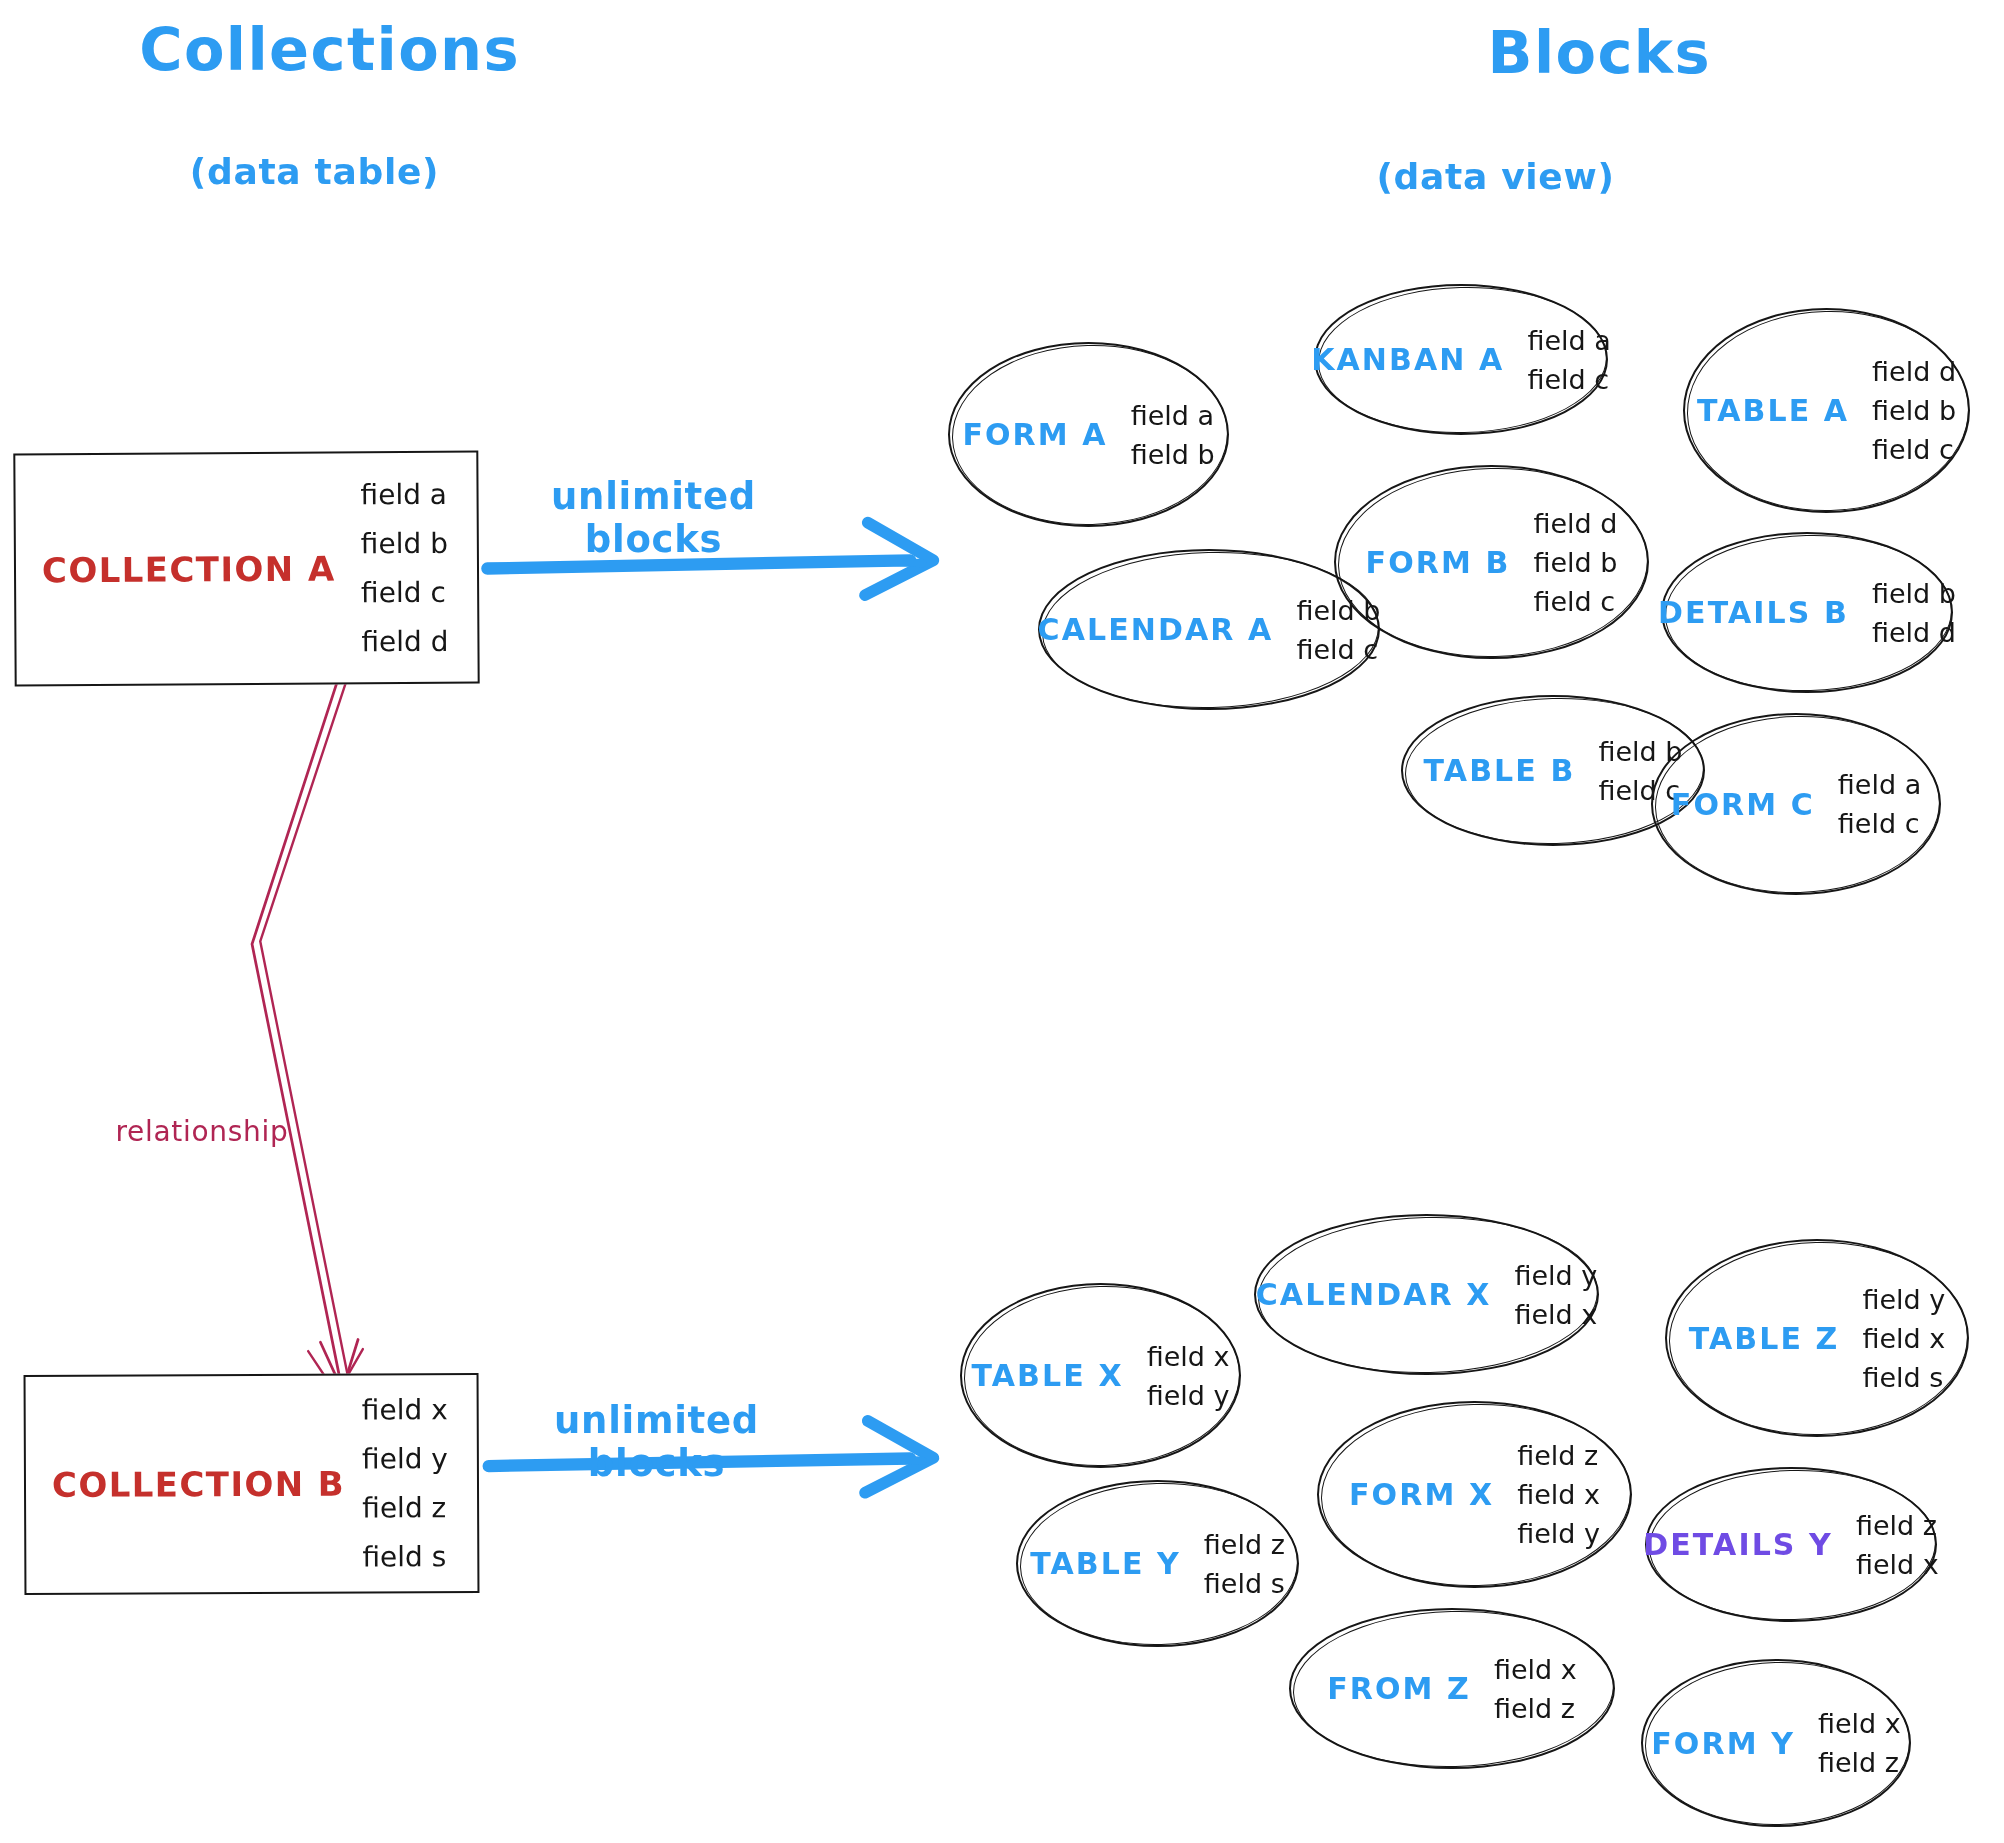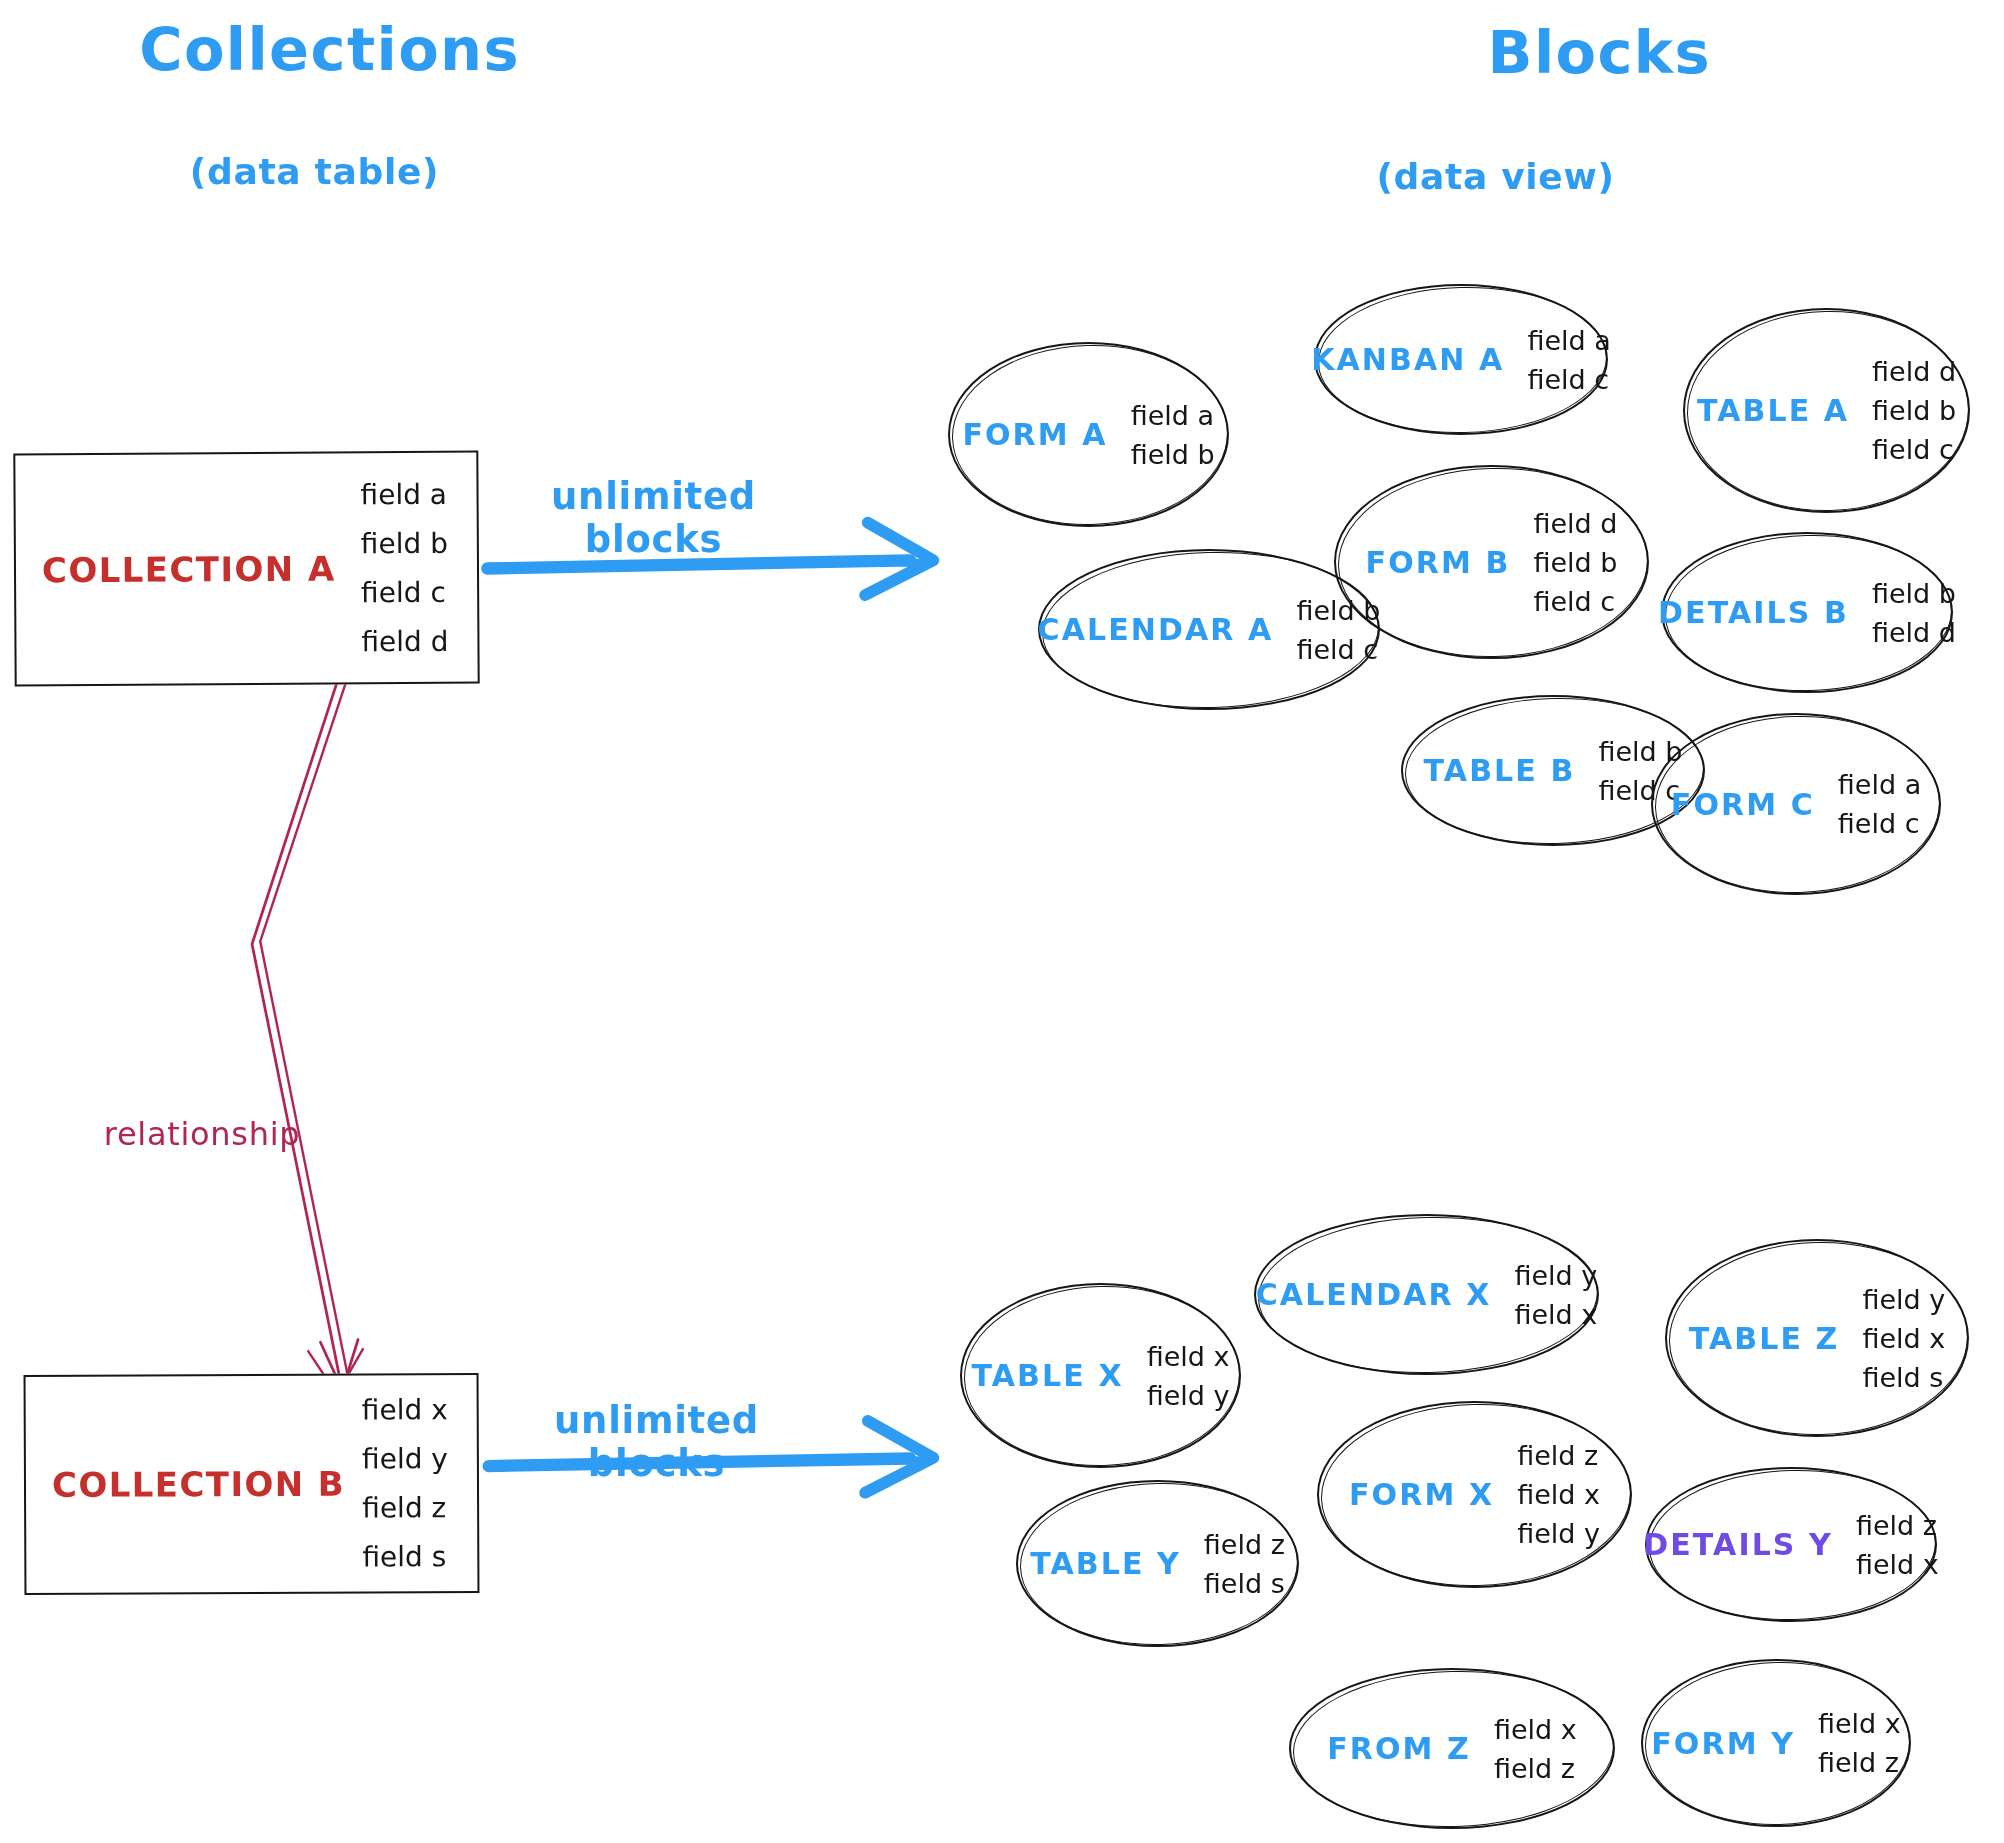--- a/index.html
+++ b/index.html
@@ -25,21 +25,21 @@
   .ring{position:absolute;border-radius:50%;}
   .r1{inset:0;border:2.7px solid var(--ink);}
   .r2{inset:3.4px 1.4px 1.4px 4.1px;border:1.4px solid var(--ink);transform:rotate(-1.4deg);}
   .bubble .content{position:absolute;inset:0;display:flex;align-items:center;justify-content:center;
                    gap:23px;padding:0 18px;}
   .blabel{font-size:30px;font-weight:600;color:var(--blue);letter-spacing:2.1px;white-space:nowrap;}
   .blabel.alt{color:var(--purple);}
   .bfields .field-line{font-size:27px;line-height:39px;color:var(--ink);white-space:nowrap;}
   
   .arrow-label{position:absolute;text-align:center;font-size:37px;font-weight:600;color:var(--blue);letter-spacing:0.7px;}
-  .rel-label{position:absolute;text-align:center;font-size:32px;font-weight:500;color:var(--crimson);letter-spacing:0.7px;}
+  .rel-label{position:absolute;text-align:center;font-size:28px;font-weight:500;color:var(--crimson);letter-spacing:0.7px;}
   svg.overlay{position:absolute;inset:0;pointer-events:none;}
 </style>
 </head>
 <body>
 
 <div class="canvas">
 
   <div class="h-title" style="left:109px;top:15px;width:411px;">Collections</div>
   <div class="h-sub" style="left:109px;top:111px;width:411px;">(data table)</div>
   <div class="h-title" style="left:1300px;top:18px;width:411px;">Blocks</div>
@@ -237,21 +237,21 @@
     <div class="ring r1"></div>
       <div class="ring r2"></div>
     <div class="content">
         <div class="blabel alt">DETAILS Y</div>
     <div class="bfields">
           <div class="field-line">field z</div>
           <div class="field-line">field x</div>
         </div>
       </div>
   </div>
-  <div class="bubble" style="left:1289px;top:1668px;width:326px;height:161px;">
+  <div class="bubble" style="left:1289px;top:1608px;width:326px;height:161px;">
     <div class="ring r1"></div>
       <div class="ring r2"></div>
     <div class="content">
         <div class="blabel">FROM Z</div>
     <div class="bfields">
           <div class="field-line">field x</div>
           <div class="field-line">field z</div>
         </div>
       </div>
   </div>

